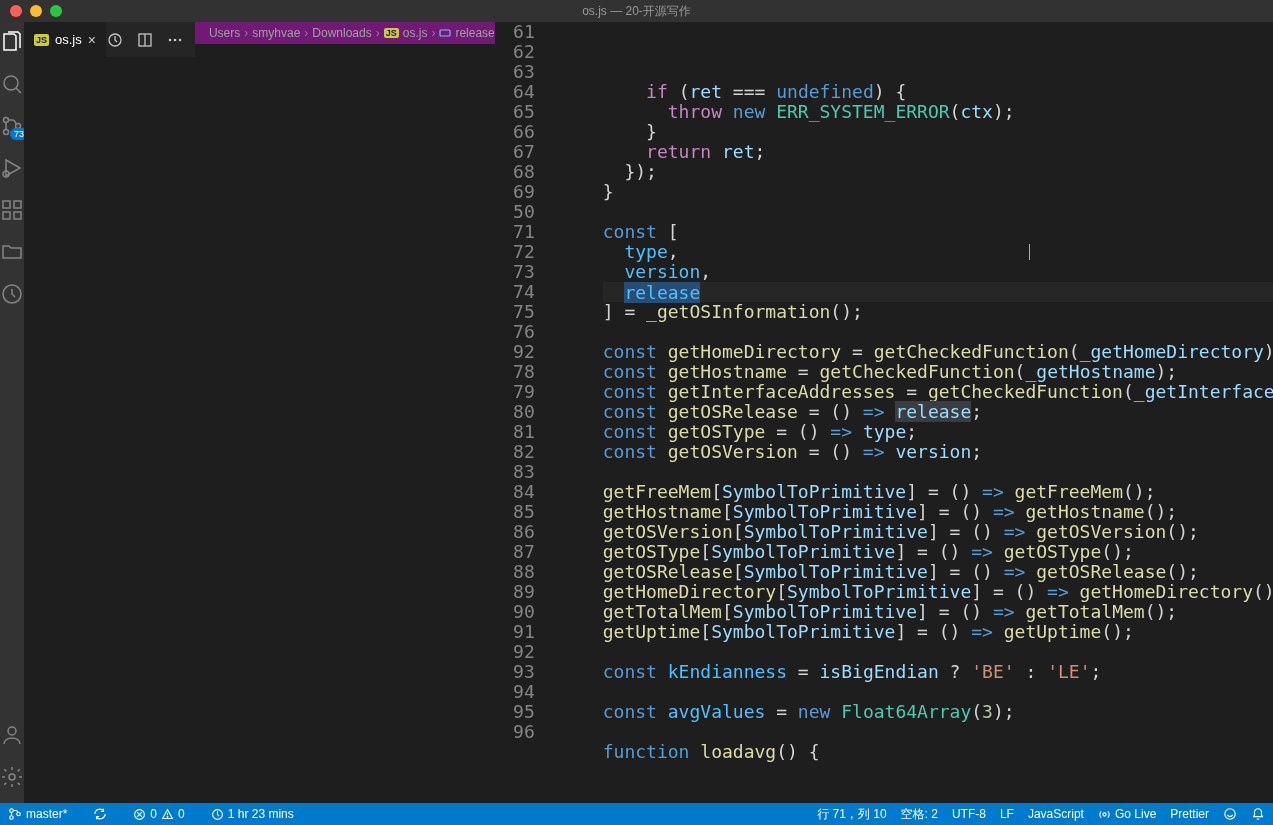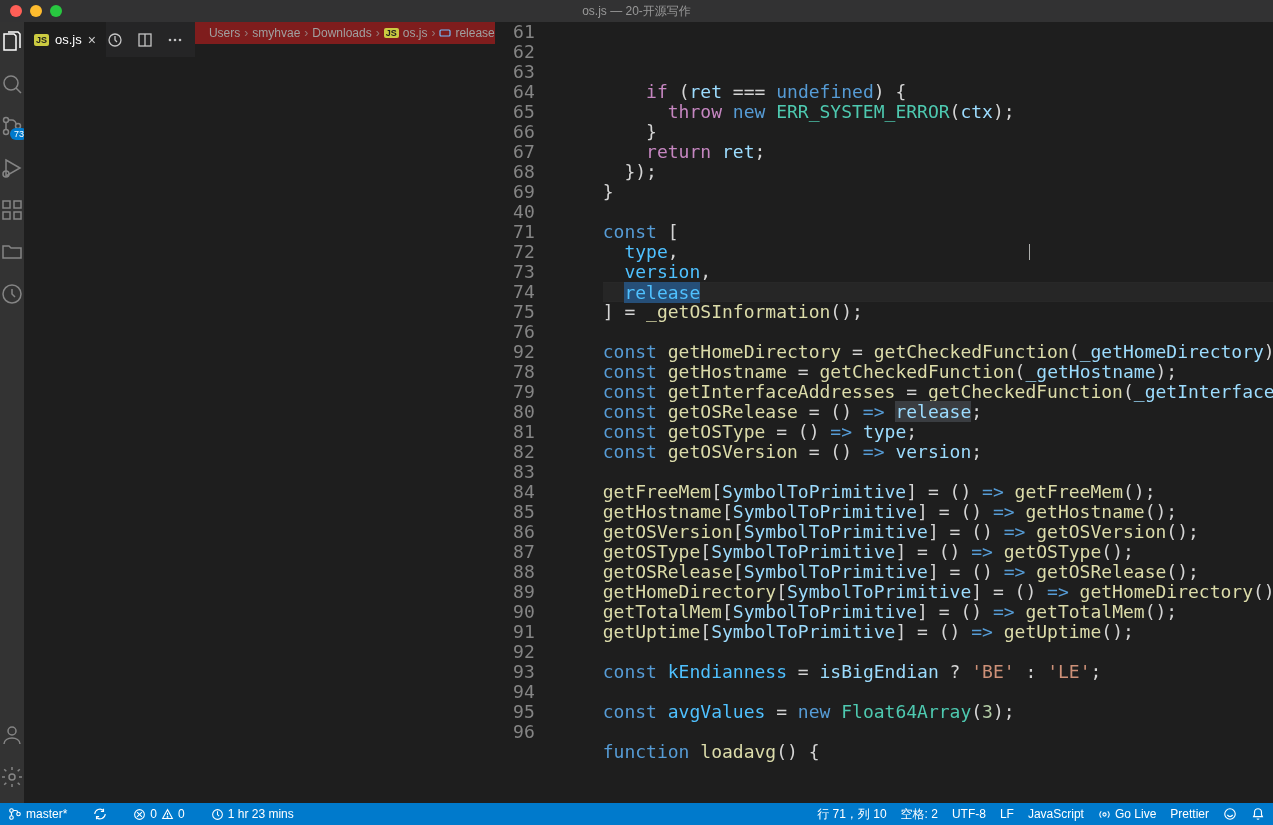--- a/index.html
+++ b/index.html
@@ -103,21 +103,21 @@
 .tab-actions {
   margin-left: auto;
   display: flex;
   align-items: center;
   gap: 14px;
   padding-right: 12px;
   color: #c5c5c5;
 }
 .breadcrumbs {
   height: 22px;
-  background: #7f1d1d;
+  background: #701a75;
   display: flex;
   align-items: center;
   padding-left: 14px;
   color: #a0a0a0;
   font-size: 12px;
   gap: 4px;
 }
 .breadcrumbs .chev { opacity: .7; }
 .breadcrumbs .js-badge {
   background: #cbcb41;
@@ -327,21 +327,21 @@
       <div class="gutter" id="gutter">
           <div class="ln">61</div>
           <div class="ln">62</div>
           <div class="ln">63</div>
           <div class="ln">64</div>
           <div class="ln">65</div>
           <div class="ln">66</div>
           <div class="ln">67</div>
           <div class="ln">68</div>
           <div class="ln">69</div>
-          <div class="ln">40</div>
+          <div class="ln">50</div>
           <div class="ln">71</div>
           <div class="ln">72</div>
           <div class="ln">73</div>
           <div class="ln">74</div>
           <div class="ln">75</div>
           <div class="ln">76</div>
           <div class="ln">92</div>
           <div class="ln">78</div>
           <div class="ln">79</div>
           <div class="ln">80</div>

